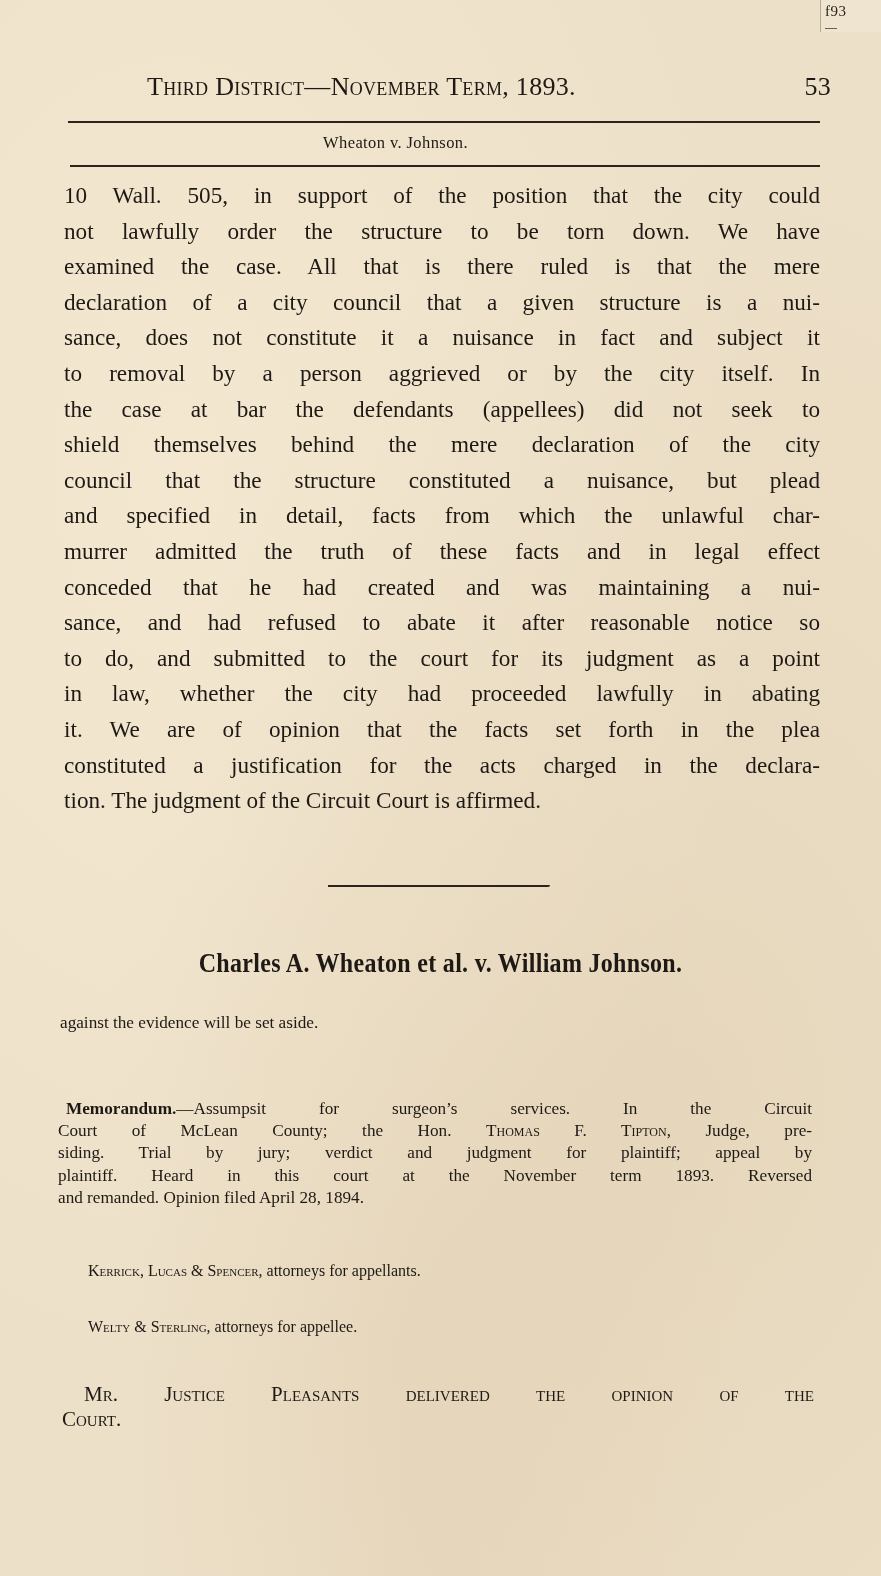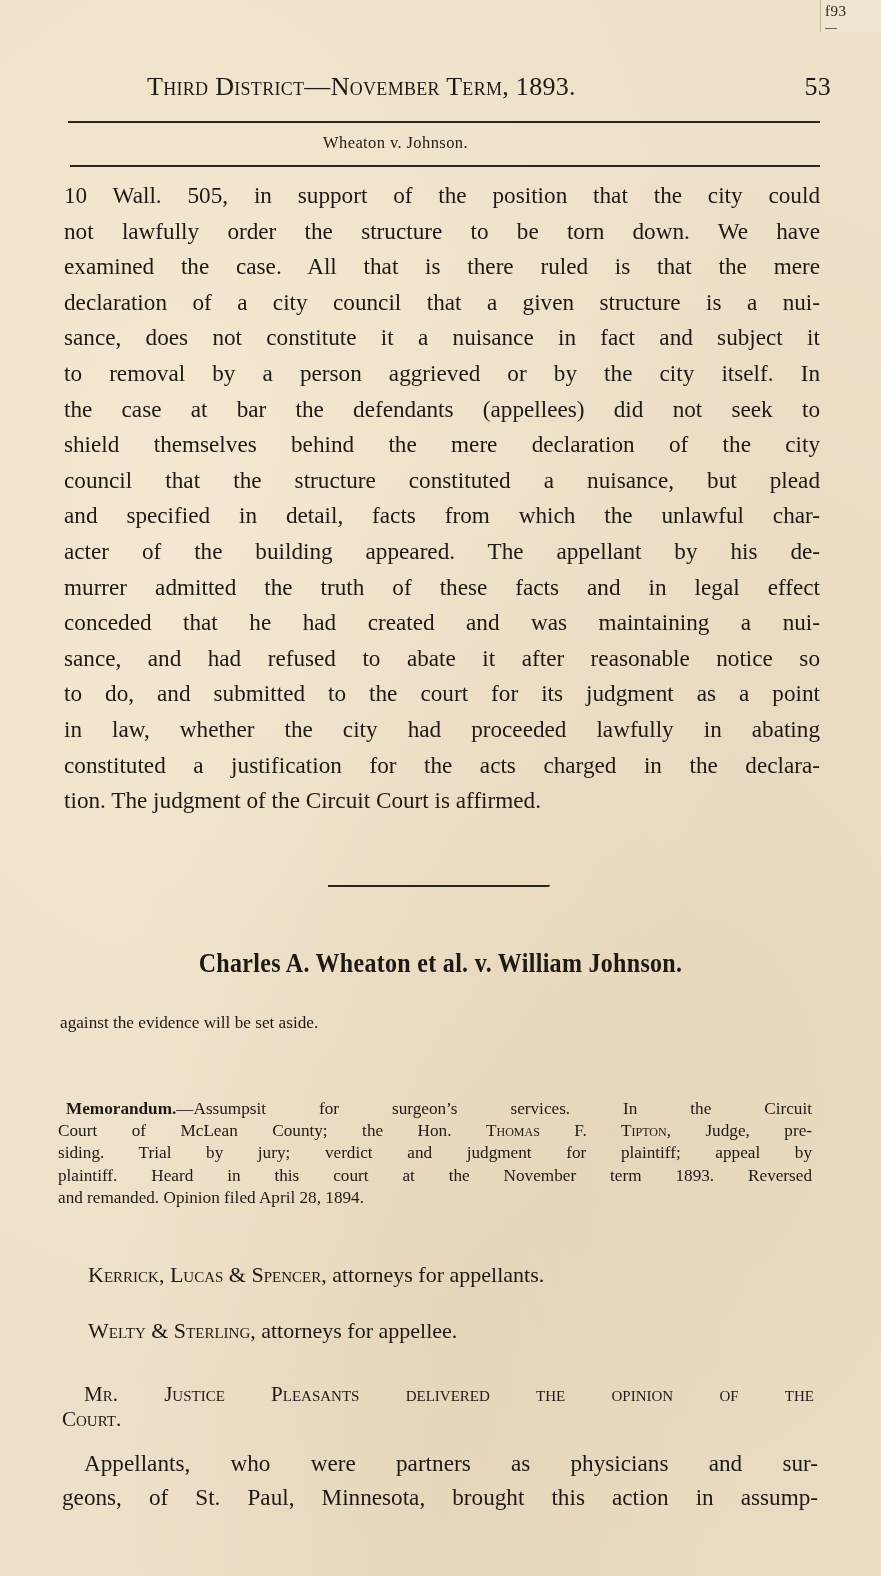--- a/index.html
+++ b/index.html
@@ -137,21 +137,21 @@
       width: 754px;
       font-size: 17.2px;
       line-height: 22.2px;
     }
     .memo .line { width: 754px; }
     .memo .bold { font-weight: bold; }
     .counsel {
       position: absolute;
       left: 88px;
       width: 740px;
-      font-size: 22px;
+      font-size: 16px;
       white-space: nowrap;
     }
     .counsel.c1 { top: 1262px; }
     .counsel.c2 { top: 1318px; }
     .justice {
       position: absolute;
       left: 62px;
       top: 1382px;
       width: 752px;
       font-size: 21px;
@@ -190,26 +190,26 @@
     <span class="line">10 Wall. 505, in  support of the position that the city could</span>
     <span class="line">not lawfully order the structure to be torn down.  We have</span>
     <span class="line">examined the case.  All that is there ruled is that the mere</span>
     <span class="line">declaration of a city council that a given structure is a nui-</span>
     <span class="line">sance, does not constitute it a nuisance in fact and subject it</span>
     <span class="line">to removal by a person  aggrieved  or by the city itself.  In</span>
     <span class="line">the case at bar the defendants  (appellees) did not seek to</span>
     <span class="line">shield  themselves  behind the  mere  declaration  of the city</span>
     <span class="line">council that the structure  constituted  a nuisance, but plead</span>
     <span class="line">and specified in detail, facts from which the  unlawful char-</span>
-    <span class="line">acter  of  the  building appeared.  The appellant  by  his  de-</span>
     <span class="line">murrer admitted the truth of  these facts  and in legal effect</span>
     <span class="line">conceded that he  had created  and  was  maintaining  a  nui-</span>
     <span class="line">sance, and had refused to abate it after reasonable notice so</span>
     <span class="line">to do, and submitted to the court for its judgment as a point</span>
     <span class="line">in law, whether the city had proceeded  lawfully in abating</span>
+    <span class="line">it.  We are  of  opinion that the facts  set  forth  in the plea</span>
     <span class="line">constituted a justification for the acts charged in the declara-</span>
     <span class="line last">tion.  The judgment of the Circuit Court  is affirmed.</span>
   </div>
 
   <div class="divider"></div>
 
   <div class="title">Charles A. Wheaton et al. v. William Johnson.</div>
 
   <div class="headnote">
     <span class="line last">against the evidence will be set aside.</span>
@@ -228,18 +228,14 @@
   </div>
   <div class="counsel c2">
     <span class="sc">Welty &amp; Sterling</span><span>, attorneys for appellee.</span>
   </div>
 
   <div class="justice">
     <span class="line sc indent" style="width:730px">Mr. Justice Pleasants delivered the opinion of the</span>
     <span class="line last sc">Court.</span>
   </div>
 
-  <div class="opening">
-    <span class="line indent" style="width:734px">Appellants,  who  were  partners as physicians and  sur-</span>
-    <span class="line">geons, of St. Paul, Minnesota, brought this action in assump-</span>
-  </div>
 
 </div>
 
 </body></html>

